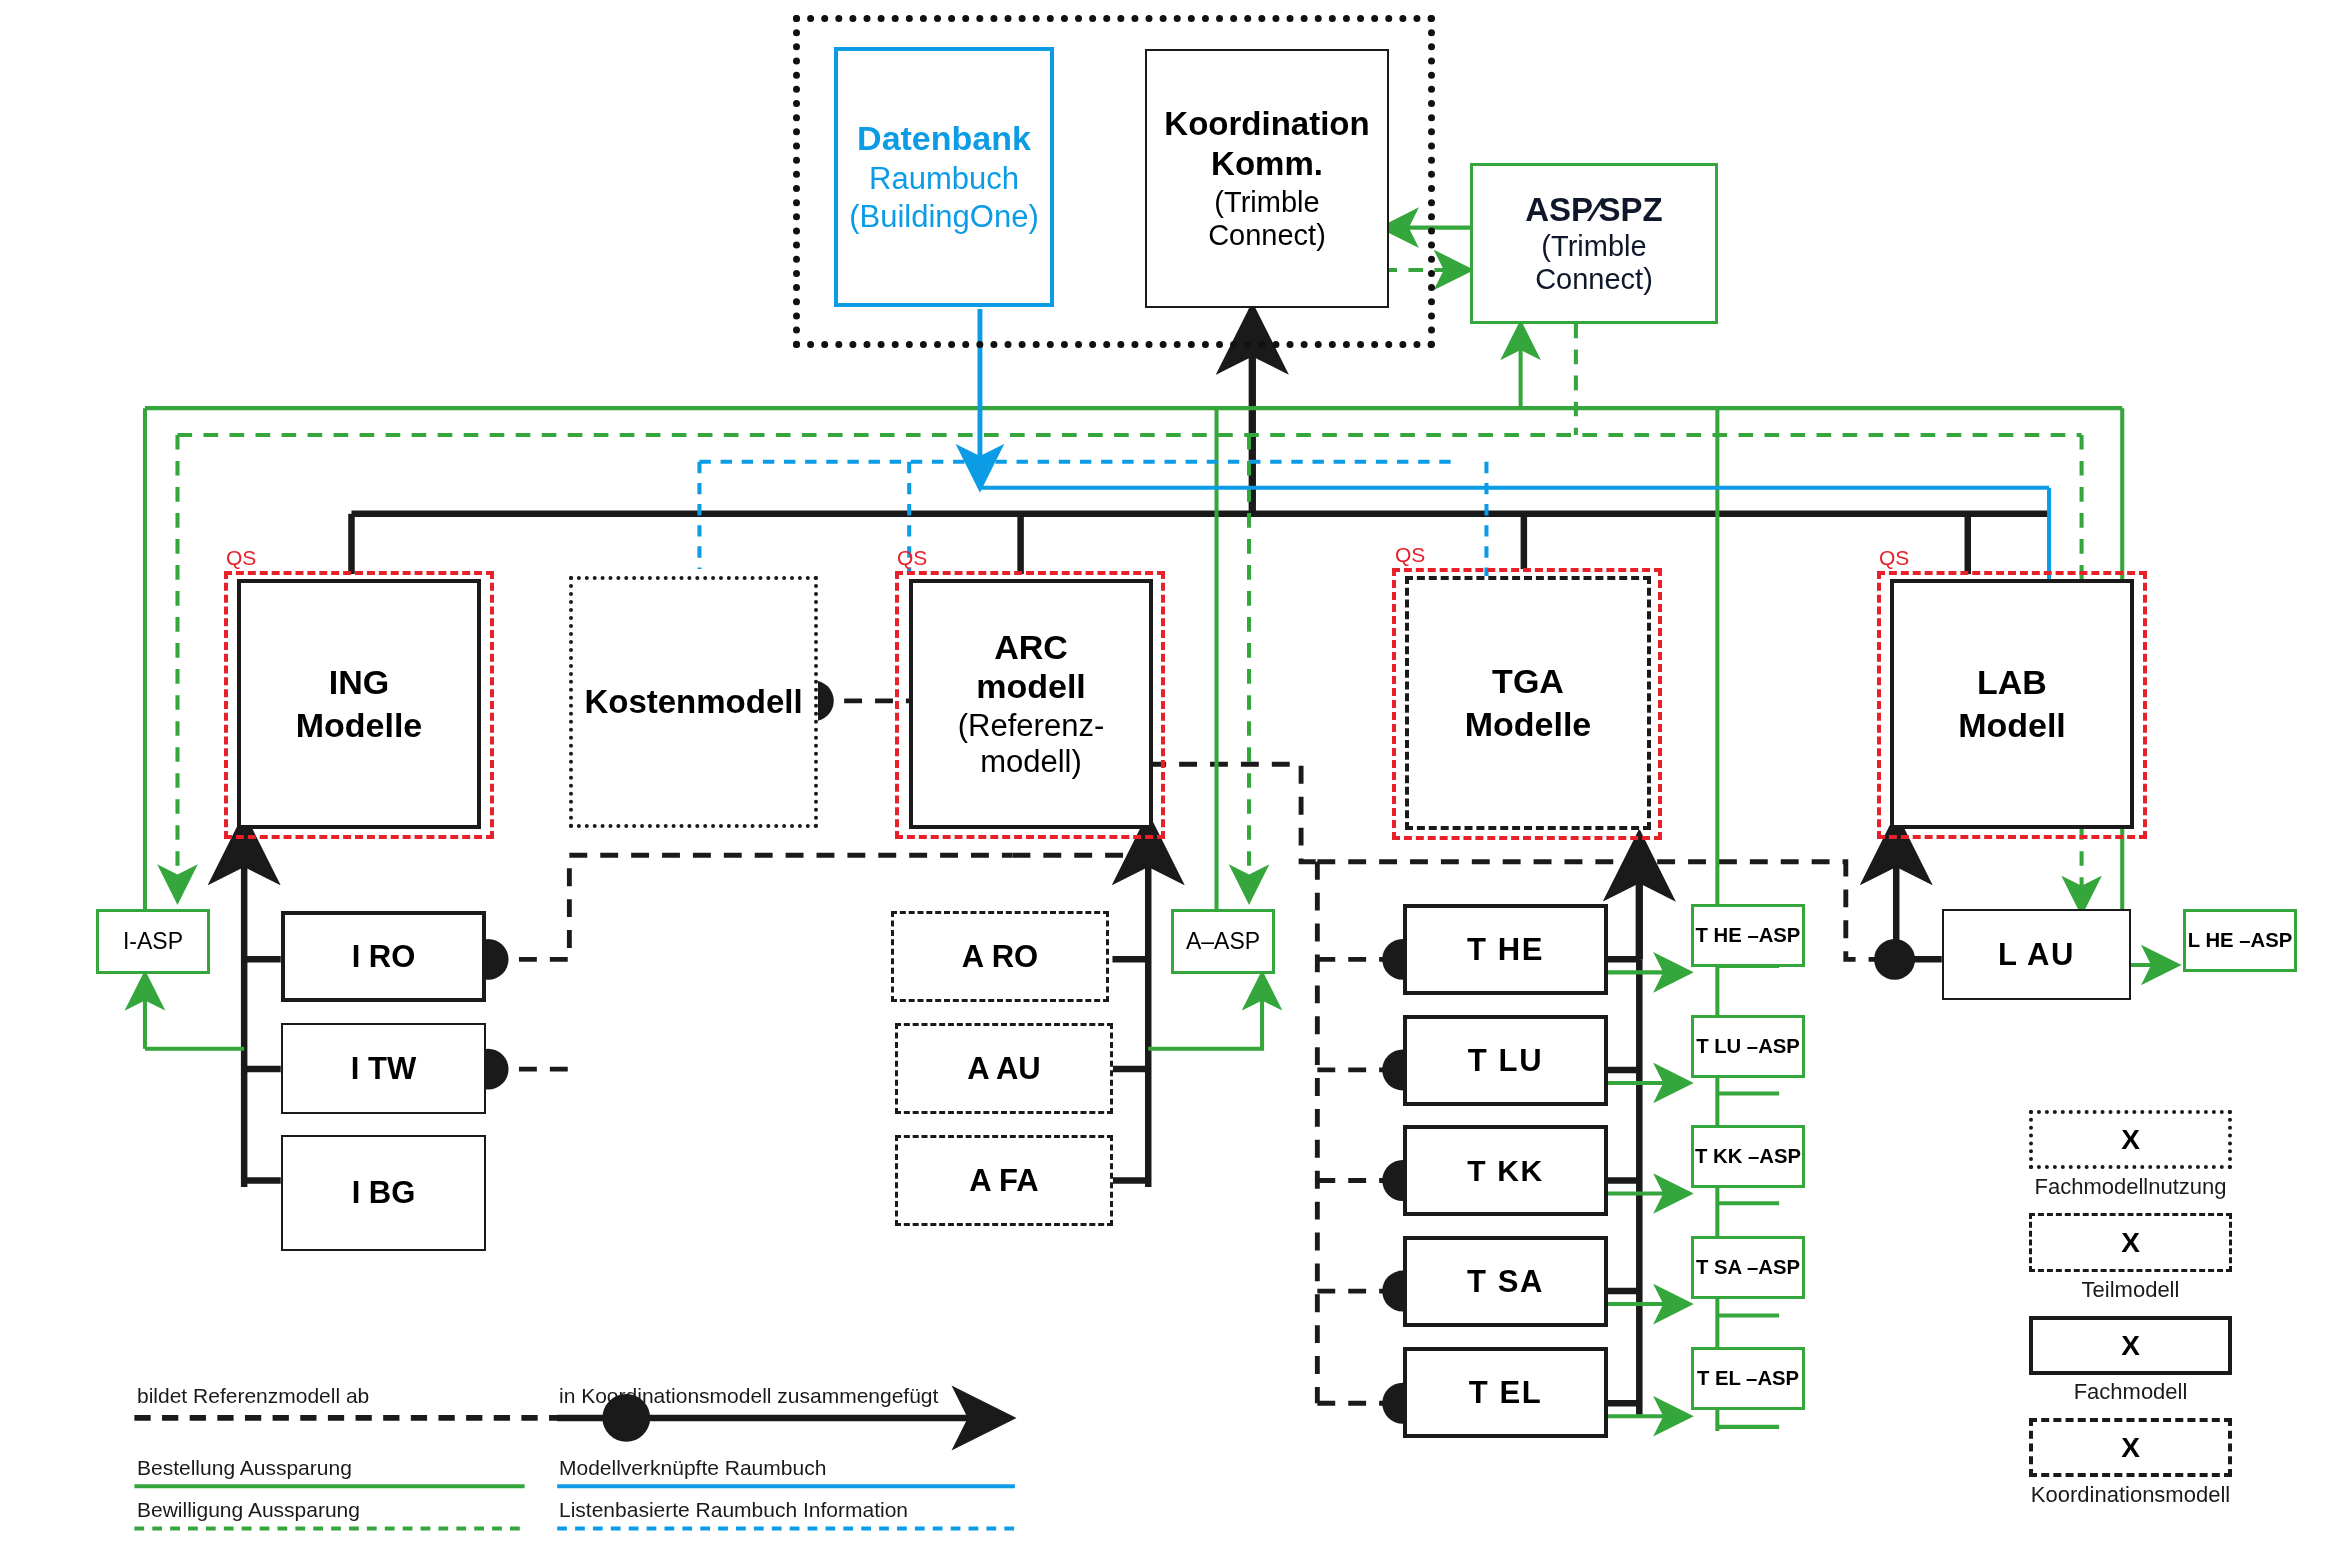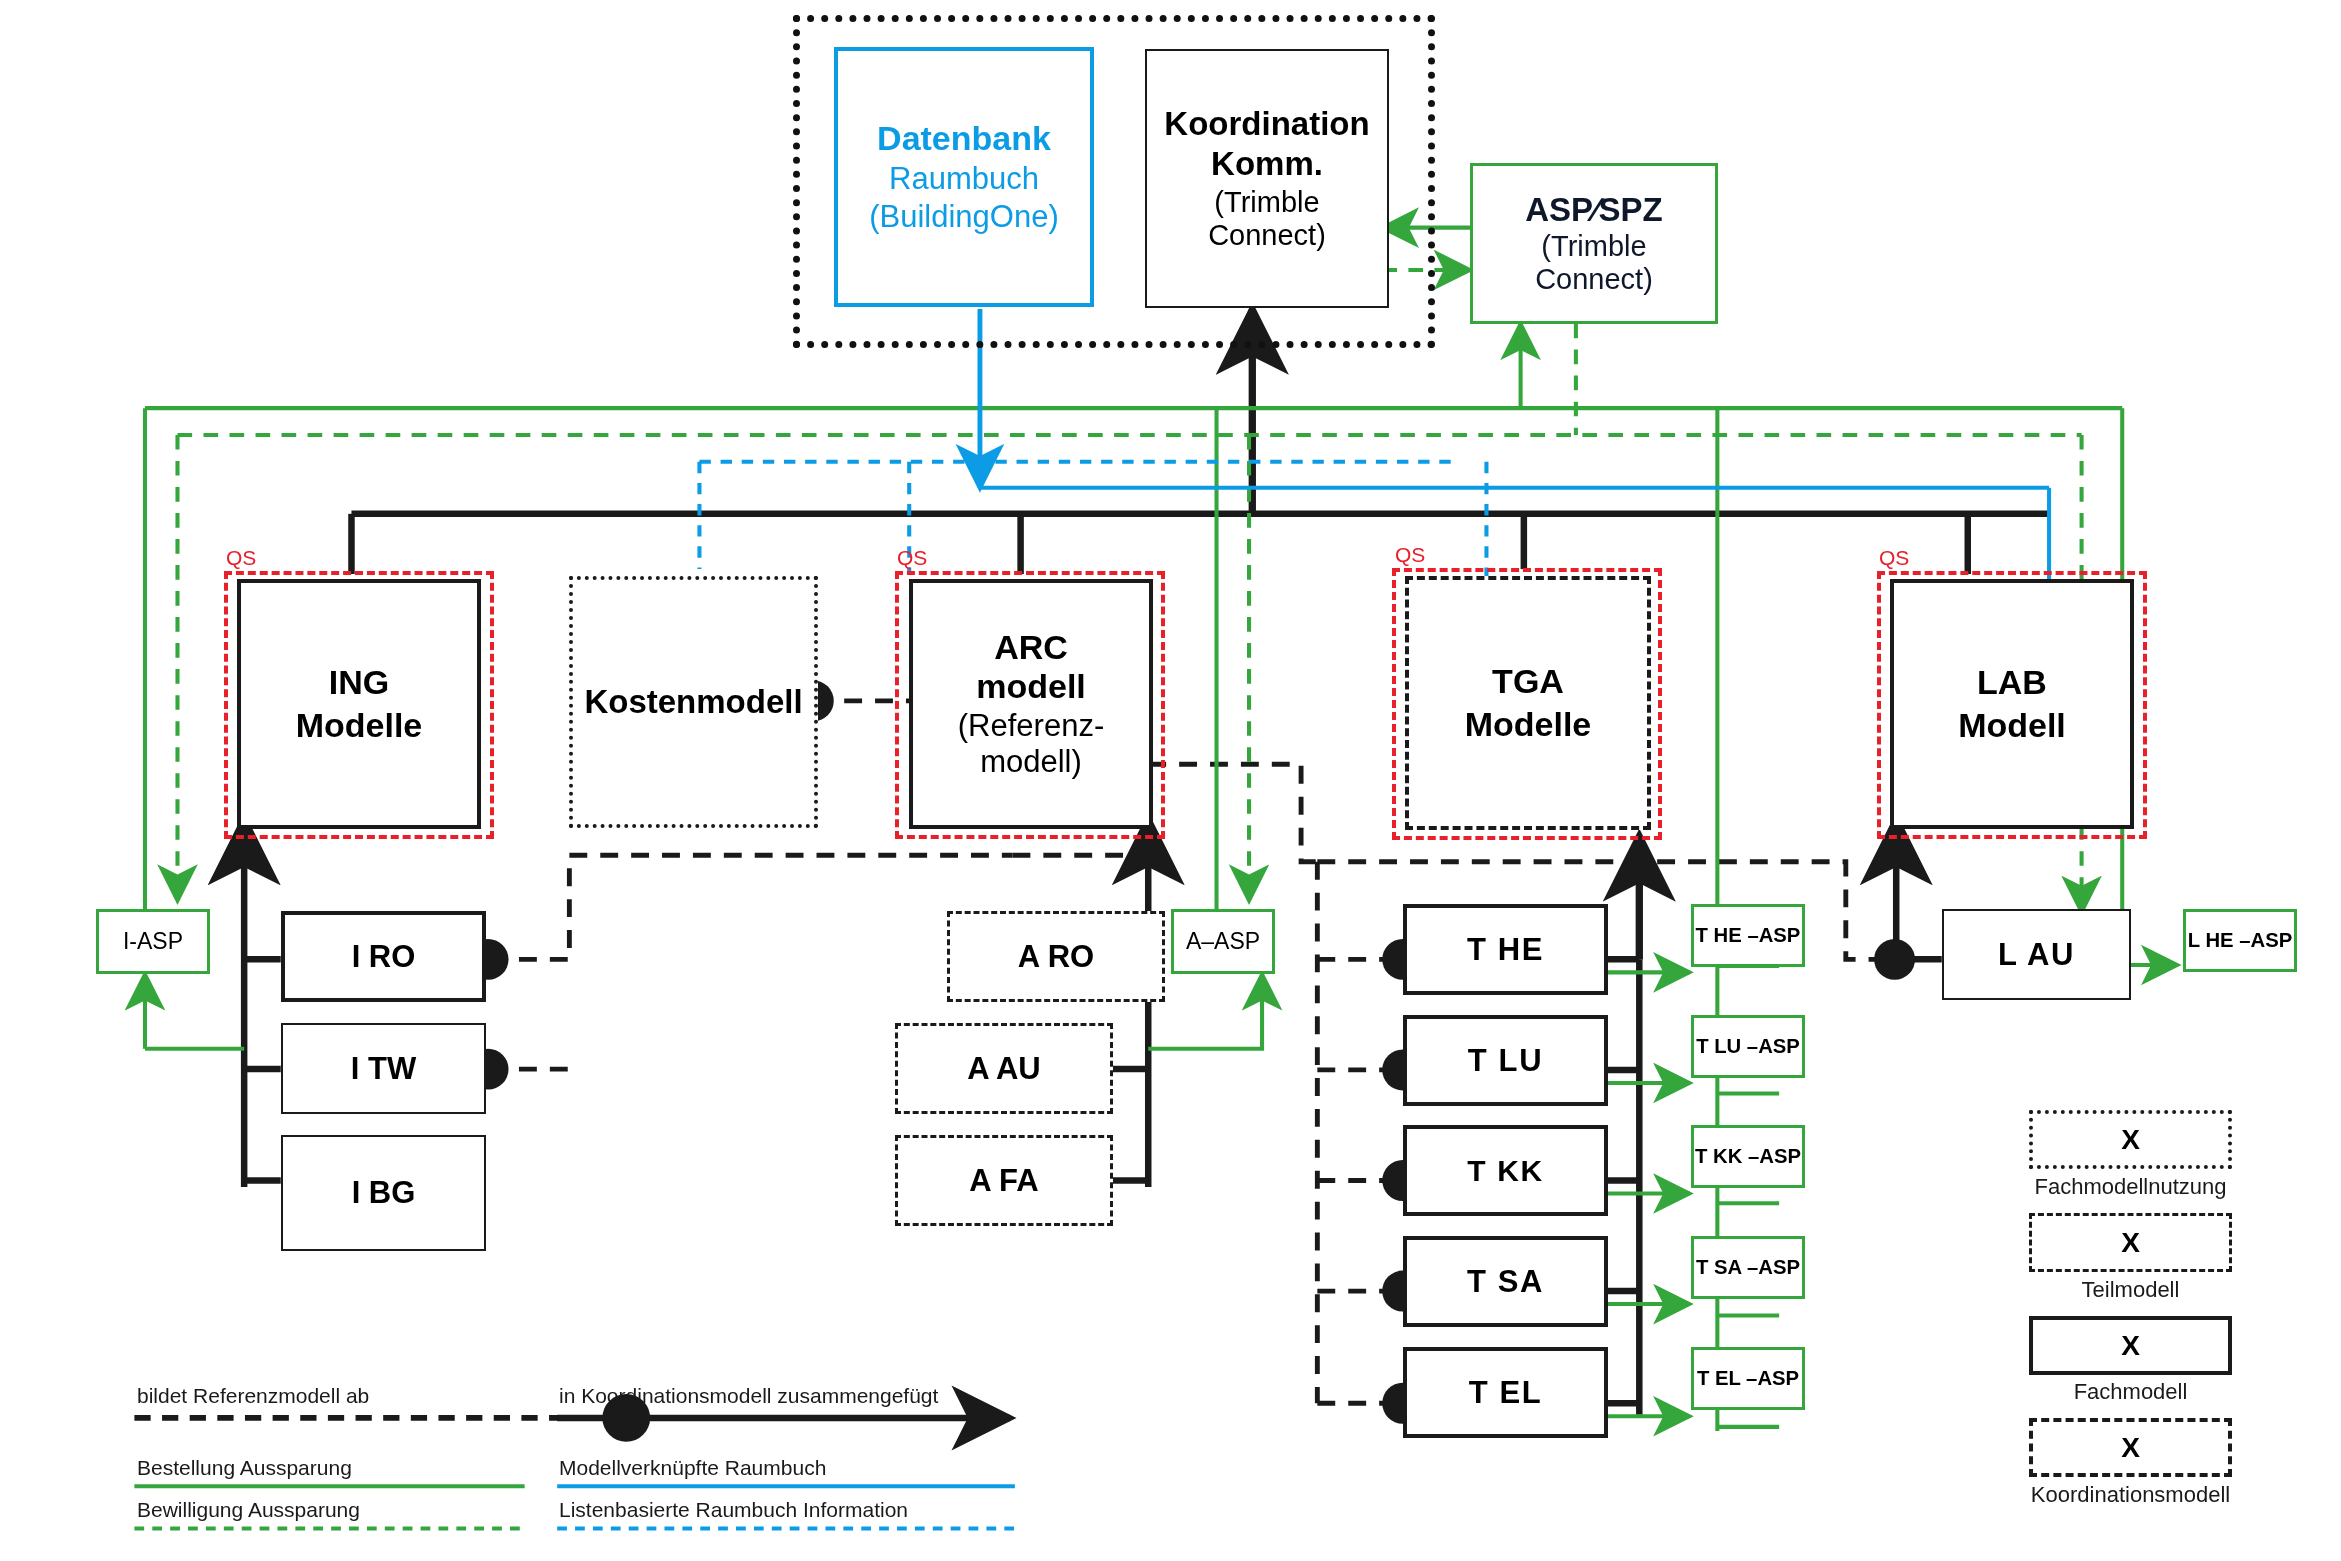--- a/index.html
+++ b/index.html
@@ -145,21 +145,21 @@
     <path d="M2520,600 L2520,716" stroke="#0c9ce6" stroke-width="5" fill="none"></path>
 
     <path d="M860,568 L1790,568" stroke="#0c9ce6" stroke-width="5" fill="none" stroke-dasharray="14,12"></path>
     <path d="M860,568 L860,700" stroke="#0c9ce6" stroke-width="5" fill="none" stroke-dasharray="14,12"></path>
     <path d="M1828,568 L1828,712" stroke="#0c9ce6" stroke-width="5" fill="none" stroke-dasharray="14,12"></path>
     <path d="M1118,568 L1118,706" stroke="#0c9ce6" stroke-width="5" fill="none" stroke-dasharray="14,12"></path>
   </svg>
 
   <div class="outer-dot" style="left:793px;top:14.6px;width:642px;height:333px;"></div>
 
-  <div class="bx blu" style="left:834px;top:47px;width:260px;height:260px;">
+  <div class="bx blu" style="left:834px;top:47px;width:220px;height:260px;">
     <div class="t-b cblue" style="font-size:34px;">Datenbank</div>
     <div class="t-n cblue" style="font-size:31px;margin-top:3.3px;">Raumbuch</div>
     <div class="t-n cblue" style="font-size:31px;margin-top:1.6px;">(BuildingOne)</div>
   </div>
 
   <div class="bx blk-thin" style="left:1145px;top:49px;width:244px;height:259px;">
     <div class="t-b" style="font-size:33px;">Koordination</div>
     <div class="t-b" style="font-size:33px;margin-top:1.6px;">Komm.</div>
     <div class="t-n" style="font-size:29px;margin-top:3.3px;">(Trimble</div>
     <div class="t-n" style="font-size:29px;">Connect)</div>
@@ -216,21 +216,21 @@
   <div class="bx blk-solid" style="left:281px;top:911px;width:205px;height:91px;">
     <div class="t-b" style="font-size:31px;">I RO</div>
   </div>
   <div class="bx blk-thin" style="left:281px;top:1023px;width:205px;height:91px;">
     <div class="t-b" style="font-size:31px;">I TW</div>
   </div>
   <div class="bx blk-thin" style="left:281px;top:1135px;width:205px;height:116px;">
     <div class="t-b" style="font-size:31px;">I BG</div>
   </div>
 
-  <div class="bx blk-dash-thin" style="left:947px;top:911px;width:218px;height:91px;">
+  <div class="bx blk-dash-thin" style="left:891px;top:911px;width:218px;height:91px;">
     <div class="t-b" style="font-size:31px;">A RO</div>
   </div>
   <div class="bx blk-dash-thin" style="left:895px;top:1023px;width:218px;height:91px;">
     <div class="t-b" style="font-size:31px;">A AU</div>
   </div>
   <div class="bx blk-dash-thin" style="left:895px;top:1135px;width:218px;height:91px;">
     <div class="t-b" style="font-size:31px;">A FA</div>
   </div>
   <div class="bx grn" style="left:1171px;top:909px;width:104px;height:65px;">
     <div class="t-n" style="font-size:23px;">A–ASP</div>

